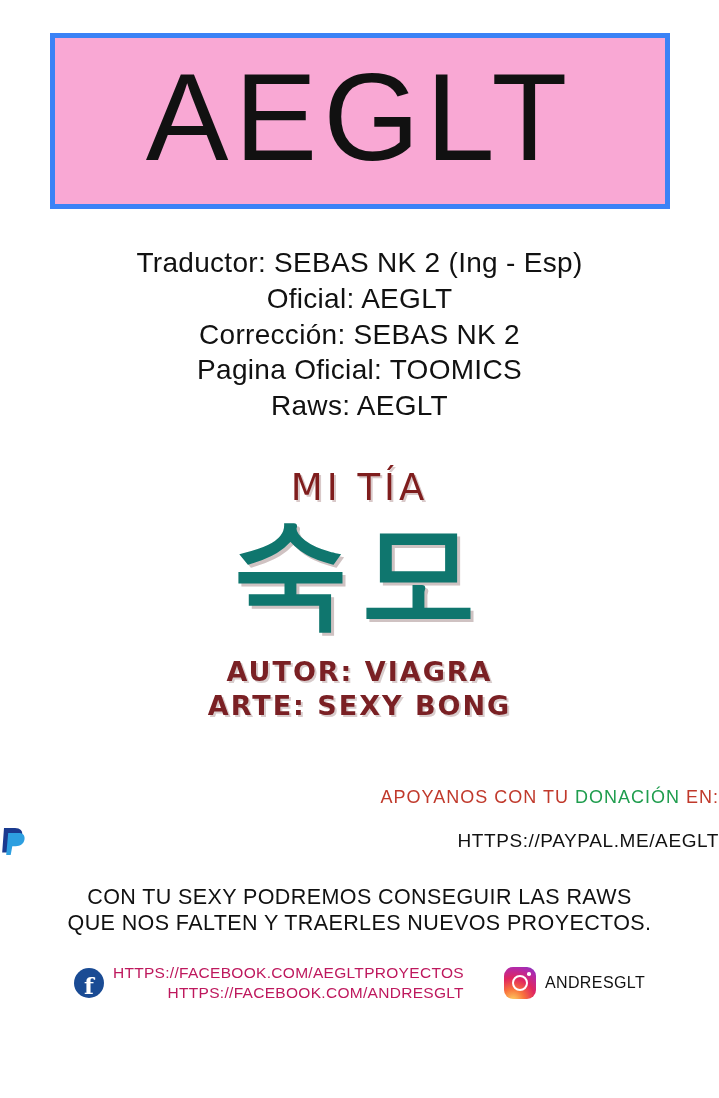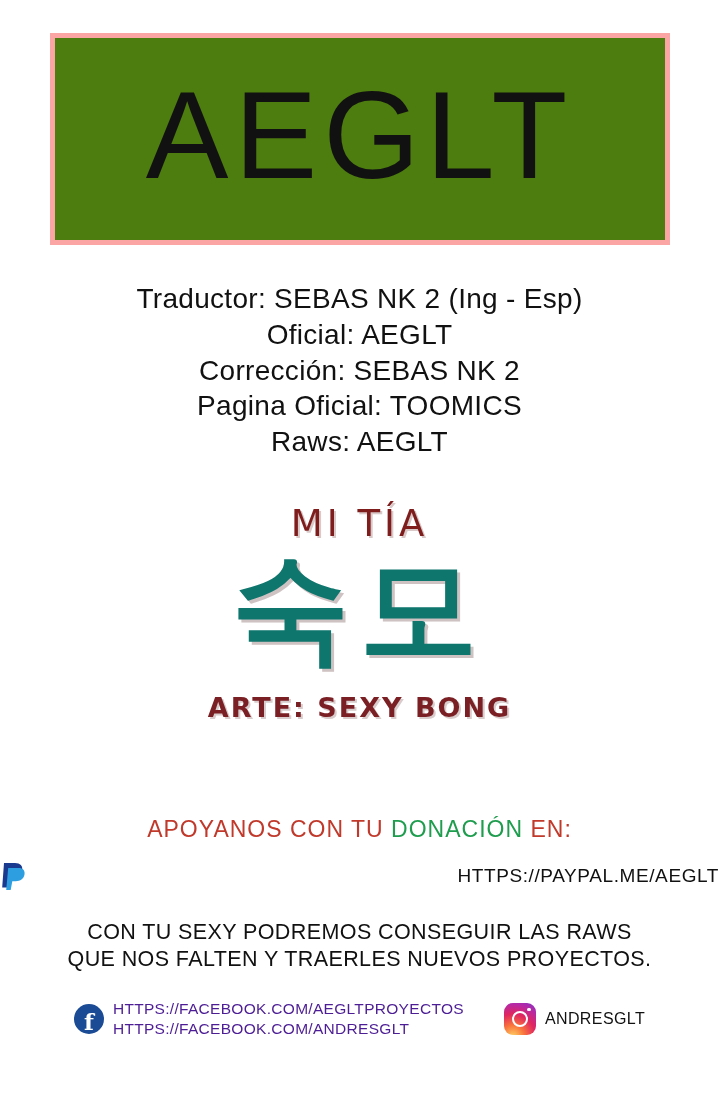--- a/index.html
+++ b/index.html
@@ -13,27 +13,27 @@
     font-family: "Liberation Sans", sans-serif;
     color: #1a1a1a;
     overflow: hidden;
     position: relative;
   }
 
   
   .logo-wrap {
     margin: 33px auto 0 auto;
     width: 620px;
-    border: 5px solid #fca5a5;
-    height: 212px;
+    border: 5px solid #3b82f6;
+    height: 176px;
     box-sizing: border-box;
     display: flex;
     align-items: center;
     justify-content: center;
-    background: #4d7c0f;
+    background: #f9a8d4;
   }
   .logo-text {
     font-family: "Liberation Sans", sans-serif;
     font-size: 124px;
     letter-spacing: 6px;
     font-weight: 400;
     line-height: 1;
     color: #111111;
     padding-bottom: 8px;
   }
@@ -78,23 +78,23 @@
     font-weight: bold;
     font-size: 27px;
     letter-spacing: 2px;
     line-height: 1.25;
     color: #7a2024;
     text-shadow: 2px 2px 0 #d8cccc;
   }
 
   
   .donate {
-    margin-top: 91px;
-    text-align: center;
-    font-size: 23px;
+    margin-top: 64px;
+    text-align: right;
+    font-size: 18px;
     letter-spacing: 1px;
     color: #c0392b;
   }
   .donate .green { color: #1f9d4e; }
 
   .paypal-row {
     margin-top: 18px;
     display: flex;
     align-items: center;
     justify-content: space-between;
@@ -146,21 +146,22 @@
     align-items: flex-end;
     justify-content: center;
     line-height: 1;
     padding-bottom: 1px;
     box-sizing: border-box;
   }
   .fb-links {
     font-size: 15.5px;
     line-height: 1.3;
     letter-spacing: 0.3px;
-    color: #4c1d95;
+    color: #be185d;
+    text-align: right;
   }
   .ig-icon {
     width: 32px; height: 32px;
     border-radius: 9px;
     background: radial-gradient(circle at 28% 105%, #fdd264 0%, #f9743c 28%, #e0265f 55%, #b529a6 80%, #7b35c9 100%);
     position: relative;
   }
   .ig-icon::before {
     content: "";
     position: absolute;
@@ -196,20 +197,21 @@
   <div>Oficial: AEGLT</div>
   <div>Corrección: SEBAS NK 2</div>
   <div>Pagina Oficial: TOOMICS</div>
   <div>Raws: AEGLT</div>
 </div>
 
 <div class="title-block">
   <div class="title-es">MI TÍA</div>
   <div class="title-kr">숙모</div>
   <div class="authors">
+    <div>AUTOR: VIAGRA</div>
     <div>ARTE: SEXY BONG</div>
   </div>
 </div>
 
 <div class="donate">
   <span>APOYANOS CON TU </span><span class="green">DONACIÓN</span><span> EN:</span>
 </div>
 
 <div class="paypal-row">
   <span class="paypal-icon">

